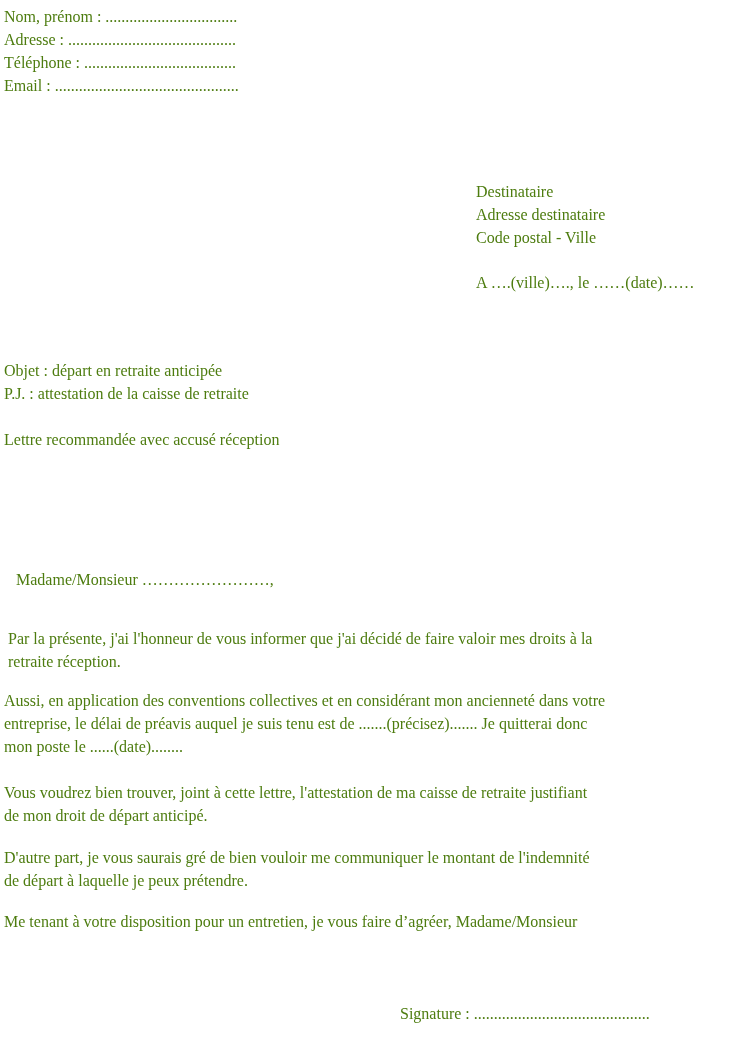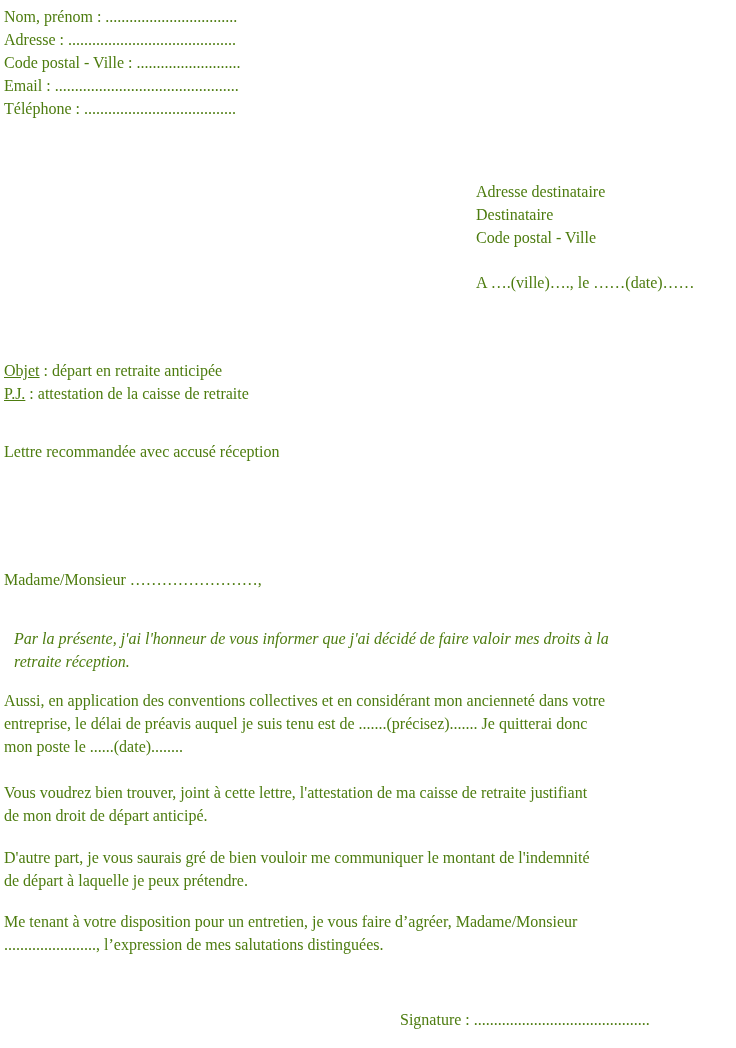--- a/index.html
+++ b/index.html
@@ -16,50 +16,49 @@
     font-family: "Liberation Serif", "DejaVu Serif", serif;
     font-size: 16px;
     line-height: 23px;
     overflow: hidden;
   }
   .block {
     position: absolute;
     white-space: nowrap;
   }
   .ln { display: block; white-space: nowrap; }
-  .u { text-decoration: underline; }
+  .u { }
   .sender-block     { left: 4px;   top: 5px;    }
   .recipient-block  { left: 476px; top: 180px;  }
   .date-line        { left: 476px; top: 271px;  }
   .subject-block    { left: 4px;   top: 359px;  }
-  .registered-line  { left: 4px;   top: 428px; margin-top: 12px;  }
-  .salutation-line  { left: 4px;   top: 568px;  }
-  .para-1           { left: 14px;   top: 627px; font-style: italic;  }
+  .registered-line  { left: 4px;   top: 428px;  }
+  .salutation-line  { left: 16px;   top: 568px;  }
+  .para-1           { left: 8px;   top: 627px;  }
   .para-2           { left: 4px;   top: 689px;  }
   .para-3           { left: 4px;   top: 781px;  }
   .para-4           { left: 4px;   top: 846px;  }
   .para-5           { left: 4px;   top: 910px;  }
-  .signature-line   { left: 400px; top: 1002px; margin-top: 6px; }
+  .signature-line   { left: 400px; top: 1002px; }
 </style>
 </head>
 <body>
 
 <div class="page">
 
   <div class="block sender-block">
     <span class="ln">Nom, prénom : .................................</span>
     <span class="ln">Adresse : ..........................................</span>
-    <span class="ln">Code postal - Ville : ..........................</span>
+    <span class="ln">Téléphone : ......................................</span>
     <span class="ln">Email : ..............................................</span>
-    <span class="ln">Téléphone : ......................................</span>
   </div>
 
   <div class="block recipient-block">
+    <span class="ln">Destinataire</span>
     <span class="ln">Adresse destinataire</span>
-    <span class="ln">Destinataire</span>
     <span class="ln">Code postal - Ville</span>
   </div>
 
   <div class="block date-line">A ….(ville)…., le ……(date)……</div>
 
   <div class="block subject-block">
     <span class="ln"><span class="u">Objet</span><span> : départ en retraite anticipée</span></span>
     <span class="ln"><span class="u">P.J.</span><span> : attestation de la caisse de retraite</span></span>
   </div>
 
@@ -83,18 +82,17 @@
     <span class="ln">de mon droit de départ anticipé.</span>
   </div>
 
   <div class="block para-4">
     <span class="ln">D'autre part, je vous saurais gré de bien vouloir me communiquer le montant de l'indemnité</span>
     <span class="ln">de départ à laquelle je peux prétendre.</span>
   </div>
 
   <div class="block para-5">
     <span class="ln">Me tenant à votre disposition pour un entretien, je vous faire d’agréer, Madame/Monsieur</span>
-    <span class="ln">......................., l’expression de mes salutations distinguées.</span>
   </div>
 
   <div class="block signature-line">Signature : ............................................</div>
 
 </div>
 
 </body></html>

